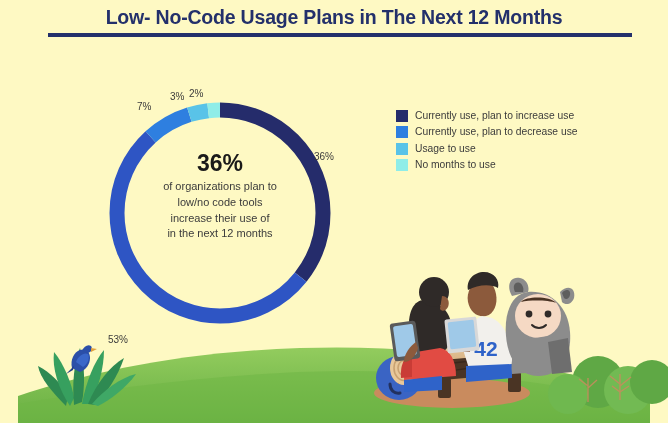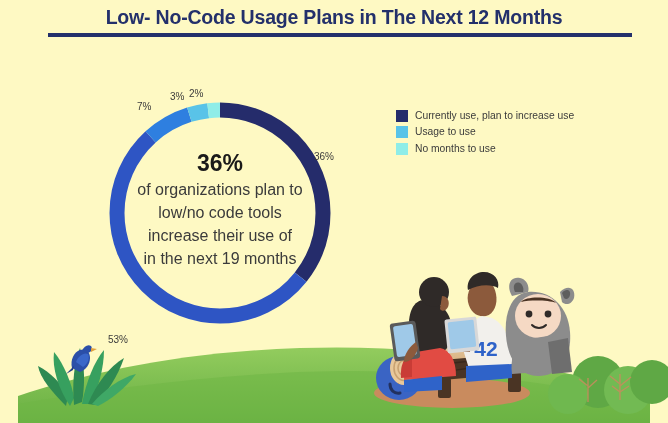--- a/index.html
+++ b/index.html
@@ -31,21 +31,21 @@
   .donut-svg { position:absolute; left:0; top:0; }
 
   .center-text {
     position:absolute; left:36px; top:62px; width:178px;
     text-align:center; color:#333333;
   }
   .center-big {
     font-size:23px; font-weight:bold; color:#1a1a1a; line-height:1.15;
     margin-bottom:3px;
   }
-  .center-line { font-size:16px; color:#3b3b3b; line-height:1.42; }
+  .center-line { font-size:11px; color:#3b3b3b; line-height:1.42; }
 
   .pct-label {
     position:absolute; font-size:10px; color:#3b3b3b;
     font-family:"Liberation Sans", sans-serif; white-space:nowrap;
   }
   .lbl-36 { left:219px; top:63px; }
   .lbl-53 { left:13px; top:210px;margin-top:36px; }
   .lbl-7  { left:42px; top:13px; }
   .lbl-3  { left:75px; top:3px; }
   .lbl-2  { left:94px; top:0px; }
@@ -80,34 +80,38 @@
           <circle cx="125" cy="125" r="103" fill="none" stroke="#59C3E8" stroke-width="15" stroke-dasharray="19.222814454638534 627.9452721848588" stroke-dashoffset="-615.1300625484331"></circle>
           <circle cx="125" cy="125" r="103" fill="none" stroke="#8FEDE8" stroke-width="15" stroke-dasharray="12.81520963642569 634.3528770030716" stroke-dashoffset="-634.3528770030716"></circle>
         </g>
     </svg>
 
     <div class="center-text">
       <div class="center-big">36%</div>
       <div class="center-line">of organizations plan to</div>
       <div class="center-line">low/no code tools</div>
       <div class="center-line">increase their use of</div>
-      <div class="center-line">in the next 19 months</div>
+      <div class="center-line">in the next 12 months</div>
     </div>
 
     <div class="pct-label lbl-36">36%</div>
     <div class="pct-label lbl-53">53%</div>
     <div class="pct-label lbl-7">7%</div>
     <div class="pct-label lbl-3">3%</div>
     <div class="pct-label lbl-2">2%</div>
   </div>
 
   <div class="legend">
     <div class="legend-row">
       <span class="swatch" style="background: rgb(37, 44, 107);"></span>
       <span class="legend-label">Currently use, plan to increase use</span>
+    </div>
+    <div class="legend-row">
+      <span class="swatch" style="background: rgb(46, 127, 224);"></span>
+      <span class="legend-label">Currently use, plan to decrease use</span>
     </div>
     <div class="legend-row">
       <span class="swatch" style="background: rgb(89, 195, 232);"></span>
       <span class="legend-label">Usage to use</span>
     </div>
     <div class="legend-row">
       <span class="swatch" style="background: rgb(143, 237, 232);"></span>
       <span class="legend-label">No months to use</span>
     </div>
   </div>

